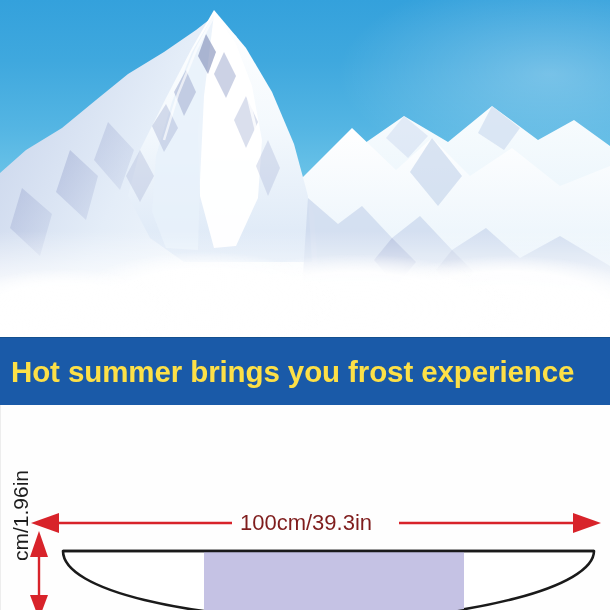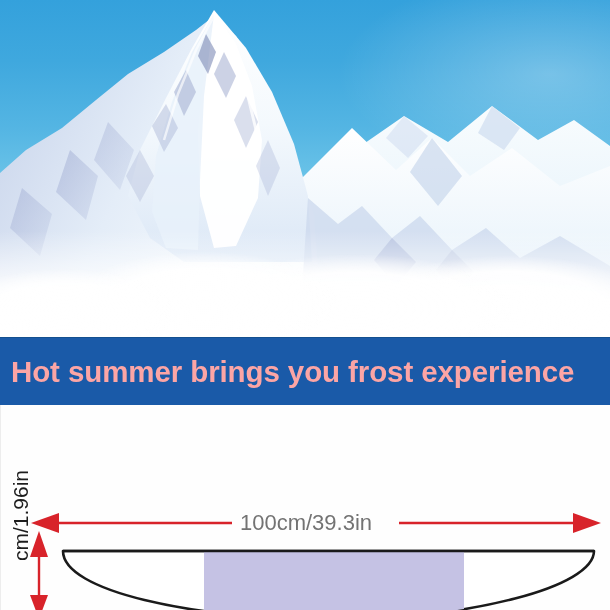--- a/index.html
+++ b/index.html
@@ -70,21 +70,21 @@
     width: 610px;
     height: 68px;
     background: #1a5aa8;
     display: flex;
     align-items: center;
     box-sizing: border-box;
     padding-left: 11px;
     border-top: 1px solid #14508f;
   }
   .banner-text {
-    color: #fca5a5;
+    color: #fde047;
     font-size: 29.5px;
     font-weight: bold;
     letter-spacing: -0.1px;
     white-space: nowrap;
     line-height: 1;
   }
 
   
   .diagram {
     position: absolute;
@@ -102,21 +102,21 @@
     width: 610px;
     height: 205px;
     display: block;
   }
   .dim-h-label {
     position: absolute;
     left: 0; top: 107px;
     width: 610px;
     text-align: center;
     font-size: 22px;
-    color: #737373;
+    color: #7f1d1d;
     line-height: 1;
     pointer-events: none;
   }
   .dim-h-label span { background: #fefefe; padding: 0 8px; }
   .dim-v-label {
     position: absolute;
     left: -56px;
     top: 100px;
     width: 150px;
     text-align: center;

